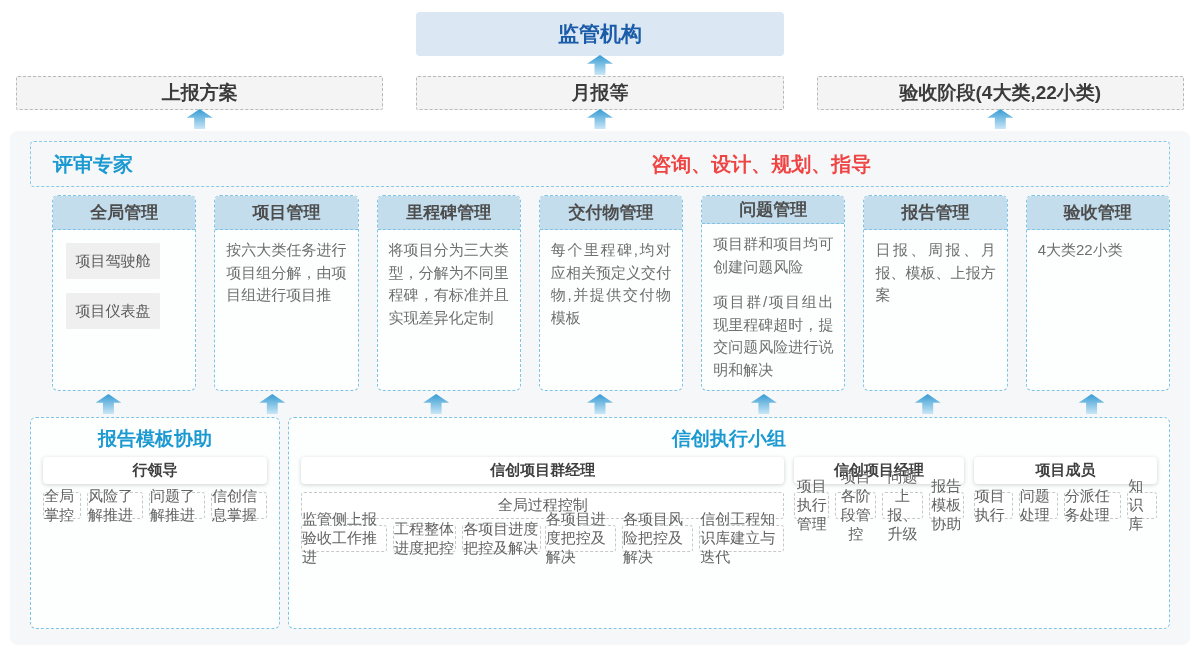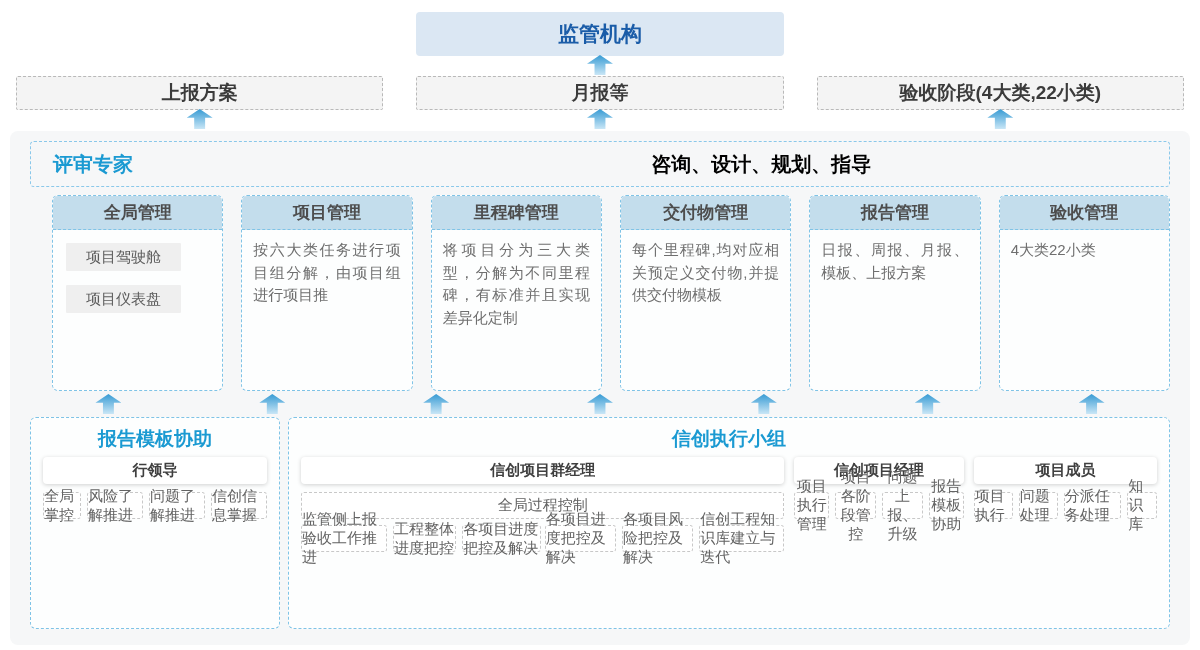--- a/index.html
+++ b/index.html
@@ -25,33 +25,33 @@
     border-radius:2px; display:flex; align-items:center; justify-content:center;
     color:#3b3b3b; font-weight:bold; font-size:19px; }
 
   
   .container { margin:2px 10px 0 10px; height:514px; background:#f6f7f8;
     border-radius:8px; padding:10px 20px 0 20px; }
 
   .expert-box { position:relative; height:46px; border:1px dashed #8ac8ea;
     border-radius:4px; margin-bottom:8px; display:flex; align-items:center; }
   .expert-left { margin-left:22px; color:#1b9ad2; font-weight:bold; font-size:20px; }
-  .expert-right { position:absolute; left:54.5%; color:#000000; font-weight:bold; font-size:20px; }
+  .expert-right { position:absolute; left:54.5%; color:#ef4444; font-weight:bold; font-size:20px; }
 
   
   .columns { display:flex; gap:18px; height:196px;padding-left:22px; }
   .col { flex:1; border:1px dashed #7fc3e6; border-radius:6px; background:#fdfefe;
     overflow:hidden; display:flex; flex-direction:column; }
   .col-header { height:34px; background:#c3ddec; display:flex; align-items:center;
     justify-content:center; color:#4d4d4d; font-weight:bold; font-size:17px;
     border-bottom:1px dashed #7fc3e6; }
   .col-body { flex:1; padding:9px 11px; color:#6f6f6f; font-size:15px;
     line-height:1.5; text-align:justify; }
   .col-body p + p { margin-top:13px; }
-  .tag { width:78%; height:28px; background:#efefef; border-radius:1px;
+  .tag { width:78%; height:36px; background:#efefef; border-radius:1px;
     display:flex; align-items:center; justify-content:center;
     color:#5c5c5c; font-size:15px; margin:4px 0 14px 2px; }
 
   .arrow-row7 { display:flex; gap:7px; height:26px; }
   .arrow-row7 > div { flex:1; display:flex; justify-content:center; align-items:center; }
 
   
   .bottom-row { display:flex; gap:8px; height:212px; }
   .group-box { border:1px dashed #7fc3e6; border-radius:6px; background:#fdfefe;
     padding:6px 12px 8px 12px; }
@@ -145,20 +145,27 @@
         </div>
       </div>
 
       <div class="col">
         <div class="col-header">交付物管理</div>
         <div class="col-body">
           <p>每个里程碑,均对应相关预定义交付物,并提供交付物模板</p>
         </div>
       </div>
 
+      <div class="col">
+        <div class="col-header">问题管理</div>
+        <div class="col-body">
+          <p>项目群和项目均可创建问题风险</p>
+          <p>项目群/项目组出现里程碑超时，提交问题风险进行说明和解决</p>
+        </div>
+      </div>
 
       <div class="col">
         <div class="col-header">报告管理</div>
         <div class="col-body">
           <p>日报、周报、月报、模板、上报方案</p>
         </div>
       </div>
 
       <div class="col">
         <div class="col-header">验收管理</div>

